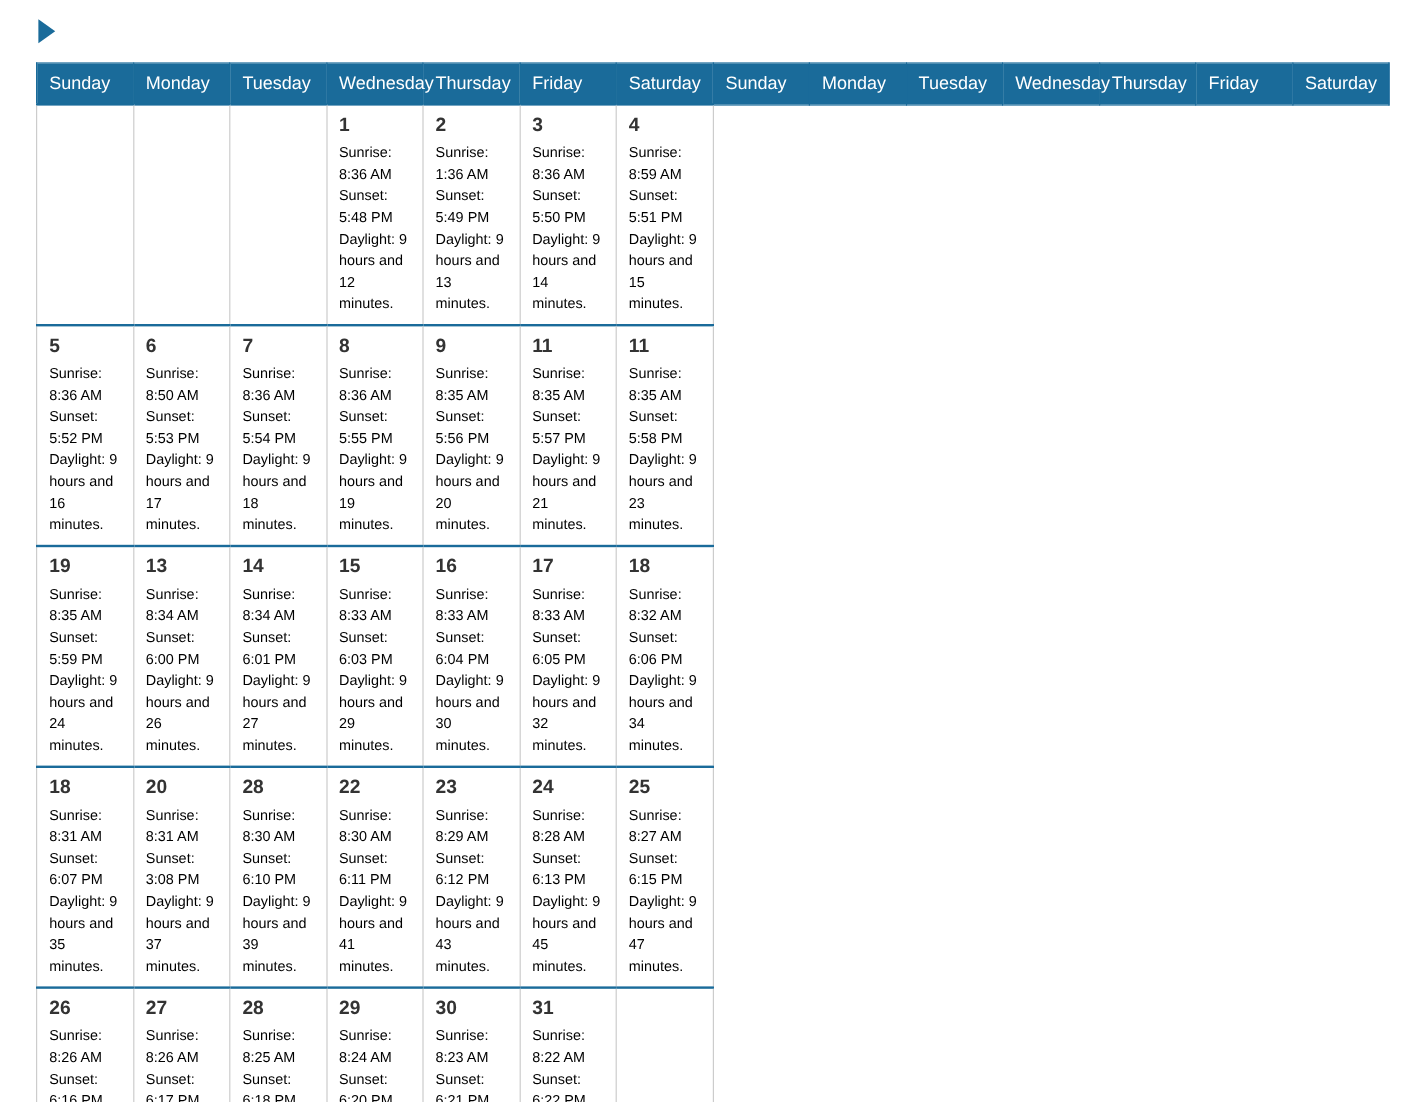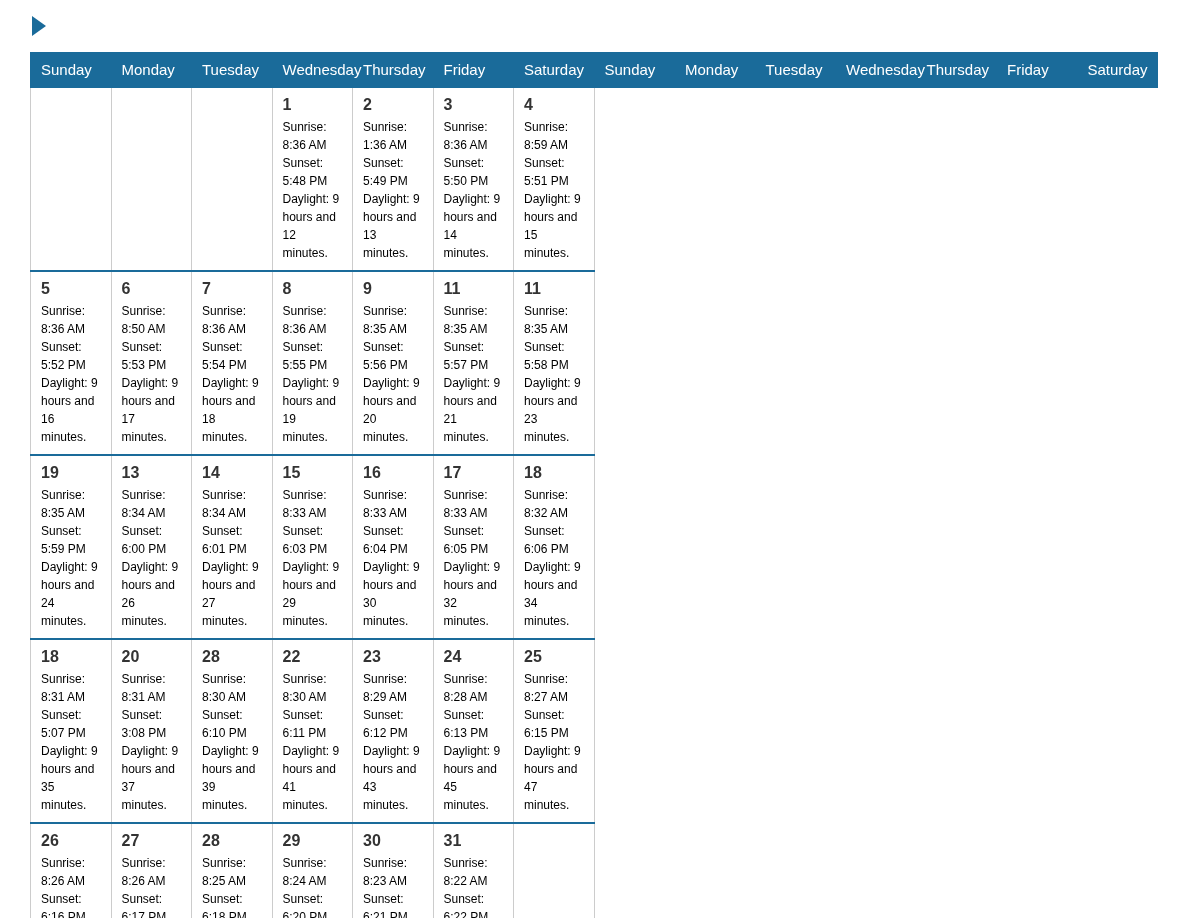--- a/index.html
+++ b/index.html
@@ -269,21 +269,21 @@
           <div class="day-info">Sunrise: 8:32 AM
 Sunset: 6:06 PM
 Daylight: 9 hours
 and 34 minutes.</div>
         </td>
       </tr>
       <tr>
         <td>
           <span class="day-number">18</span>
           <div class="day-info">Sunrise: 8:31 AM
-Sunset: 5:07 PM
+Sunset: 6:07 PM
 Daylight: 9 hours
 and 35 minutes.</div>
         </td>
         <td>
           <span class="day-number">20</span>
           <div class="day-info">Sunrise: 8:31 AM
 Sunset: 3:08 PM
 Daylight: 9 hours
 and 37 minutes.</div>
         </td>

